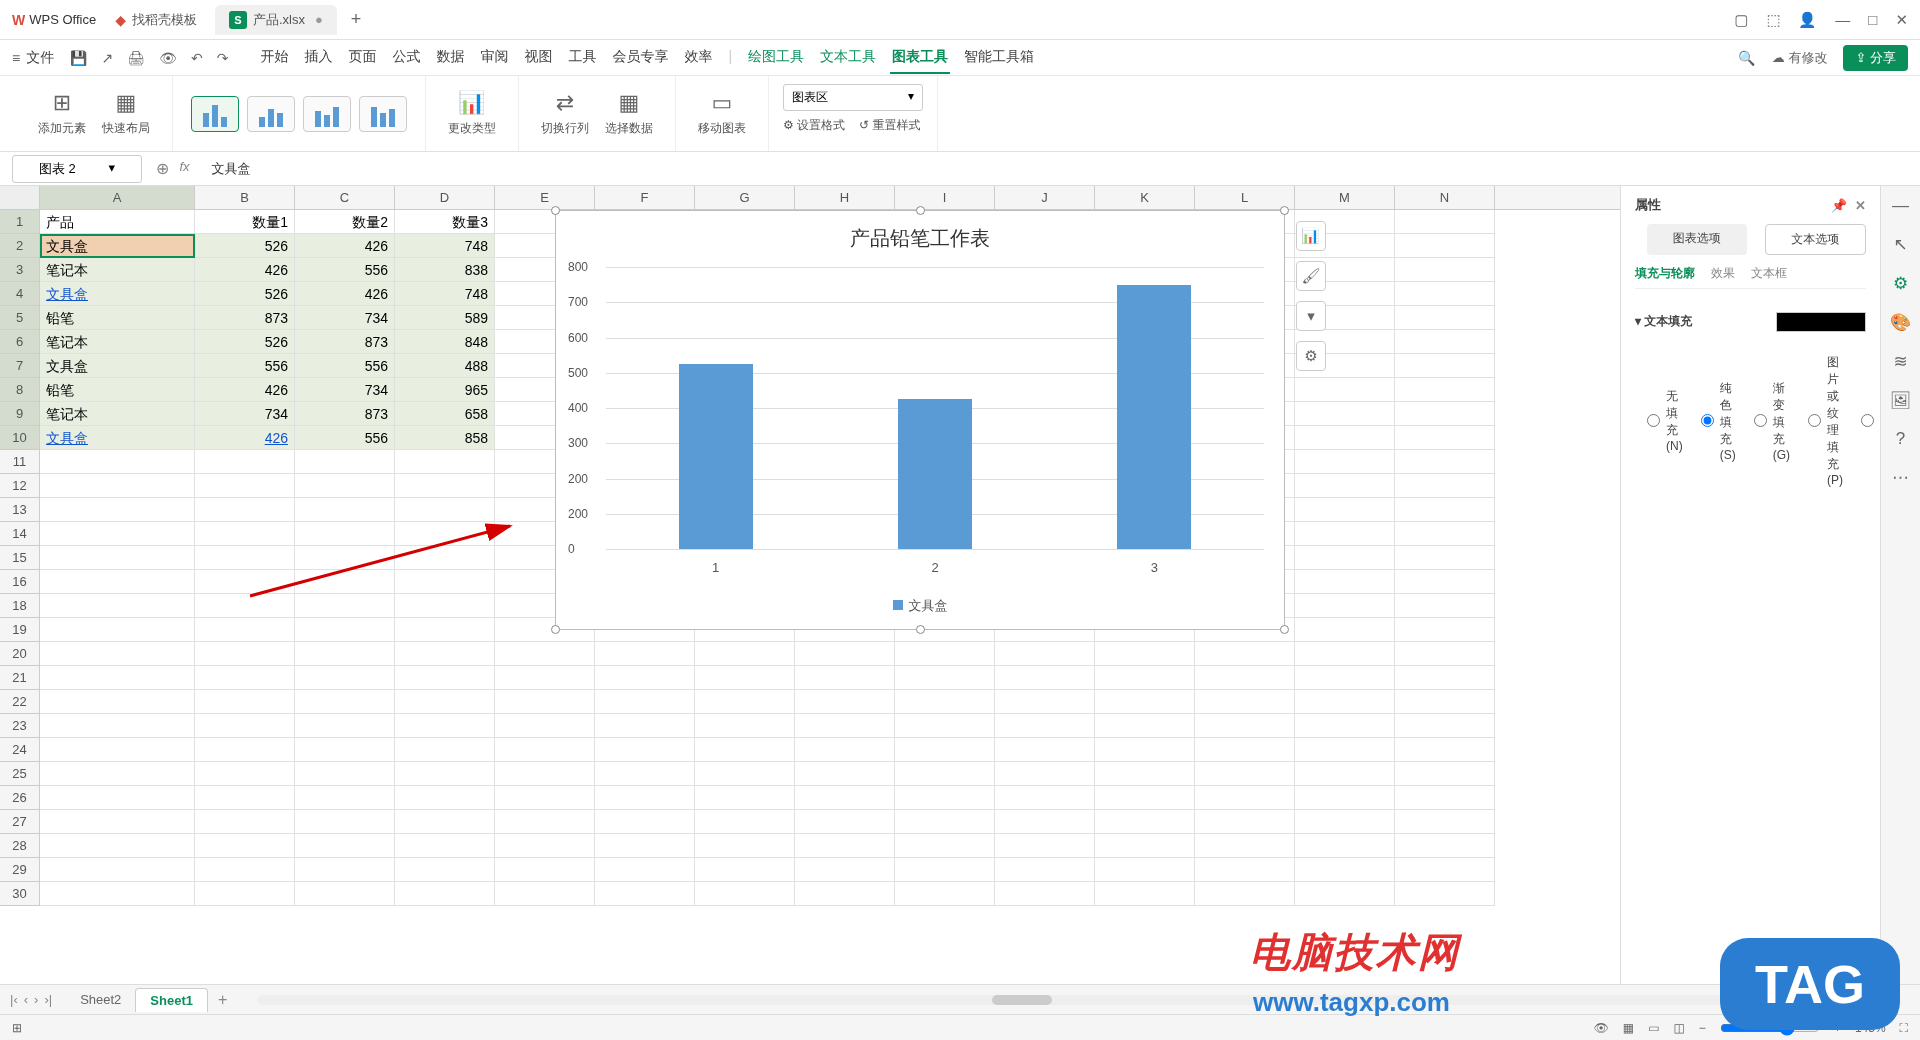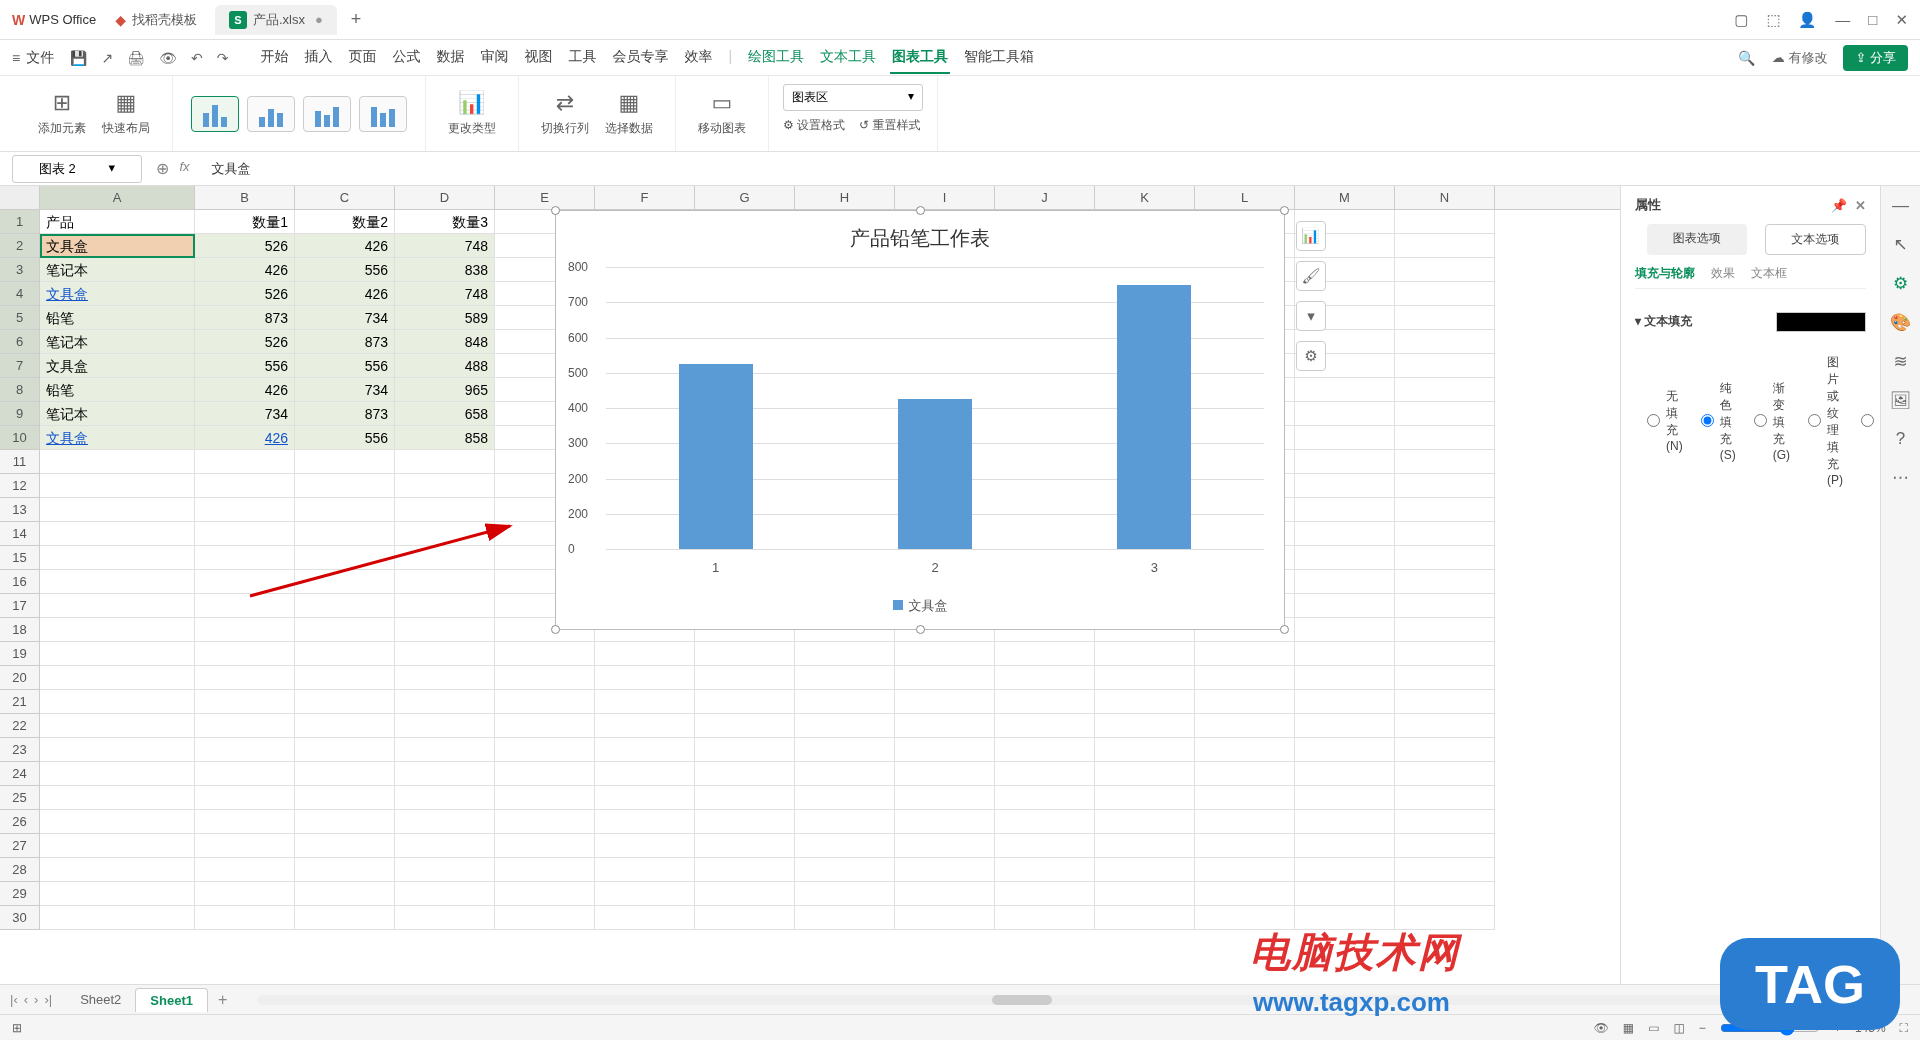--- a/index.html
+++ b/index.html
@@ -540,37 +540,20 @@
           <div class="cell cH"></div>
           <div class="cell cI"></div>
           <div class="cell cJ"></div>
           <div class="cell cK"></div>
           <div class="cell cL"></div>
           <div class="cell cM"></div>
           <div class="cell cN"></div>
         </div>
         <div class="row">
           <div class="row-h">16</div>
-          <div class="cell cA"></div>
-          <div class="cell cB"></div>
-          <div class="cell cC"></div>
-          <div class="cell cD"></div>
-          <div class="cell cE"></div>
-          <div class="cell cF"></div>
-          <div class="cell cG"></div>
-          <div class="cell cH"></div>
-          <div class="cell cI"></div>
-          <div class="cell cJ"></div>
-          <div class="cell cK"></div>
-          <div class="cell cL"></div>
-          <div class="cell cM"></div>
-          <div class="cell cN"></div>
-        </div>
-        <div class="row">
-          <div class="row-h">17</div>
           <div class="cell cA"></div>
           <div class="cell cB"></div>
           <div class="cell cC"></div>
           <div class="cell cD"></div>
           <div class="cell cE"></div>
           <div class="cell cF"></div>
           <div class="cell cG"></div>
           <div class="cell cH"></div>
           <div class="cell cI"></div>
           <div class="cell cJ"></div>

